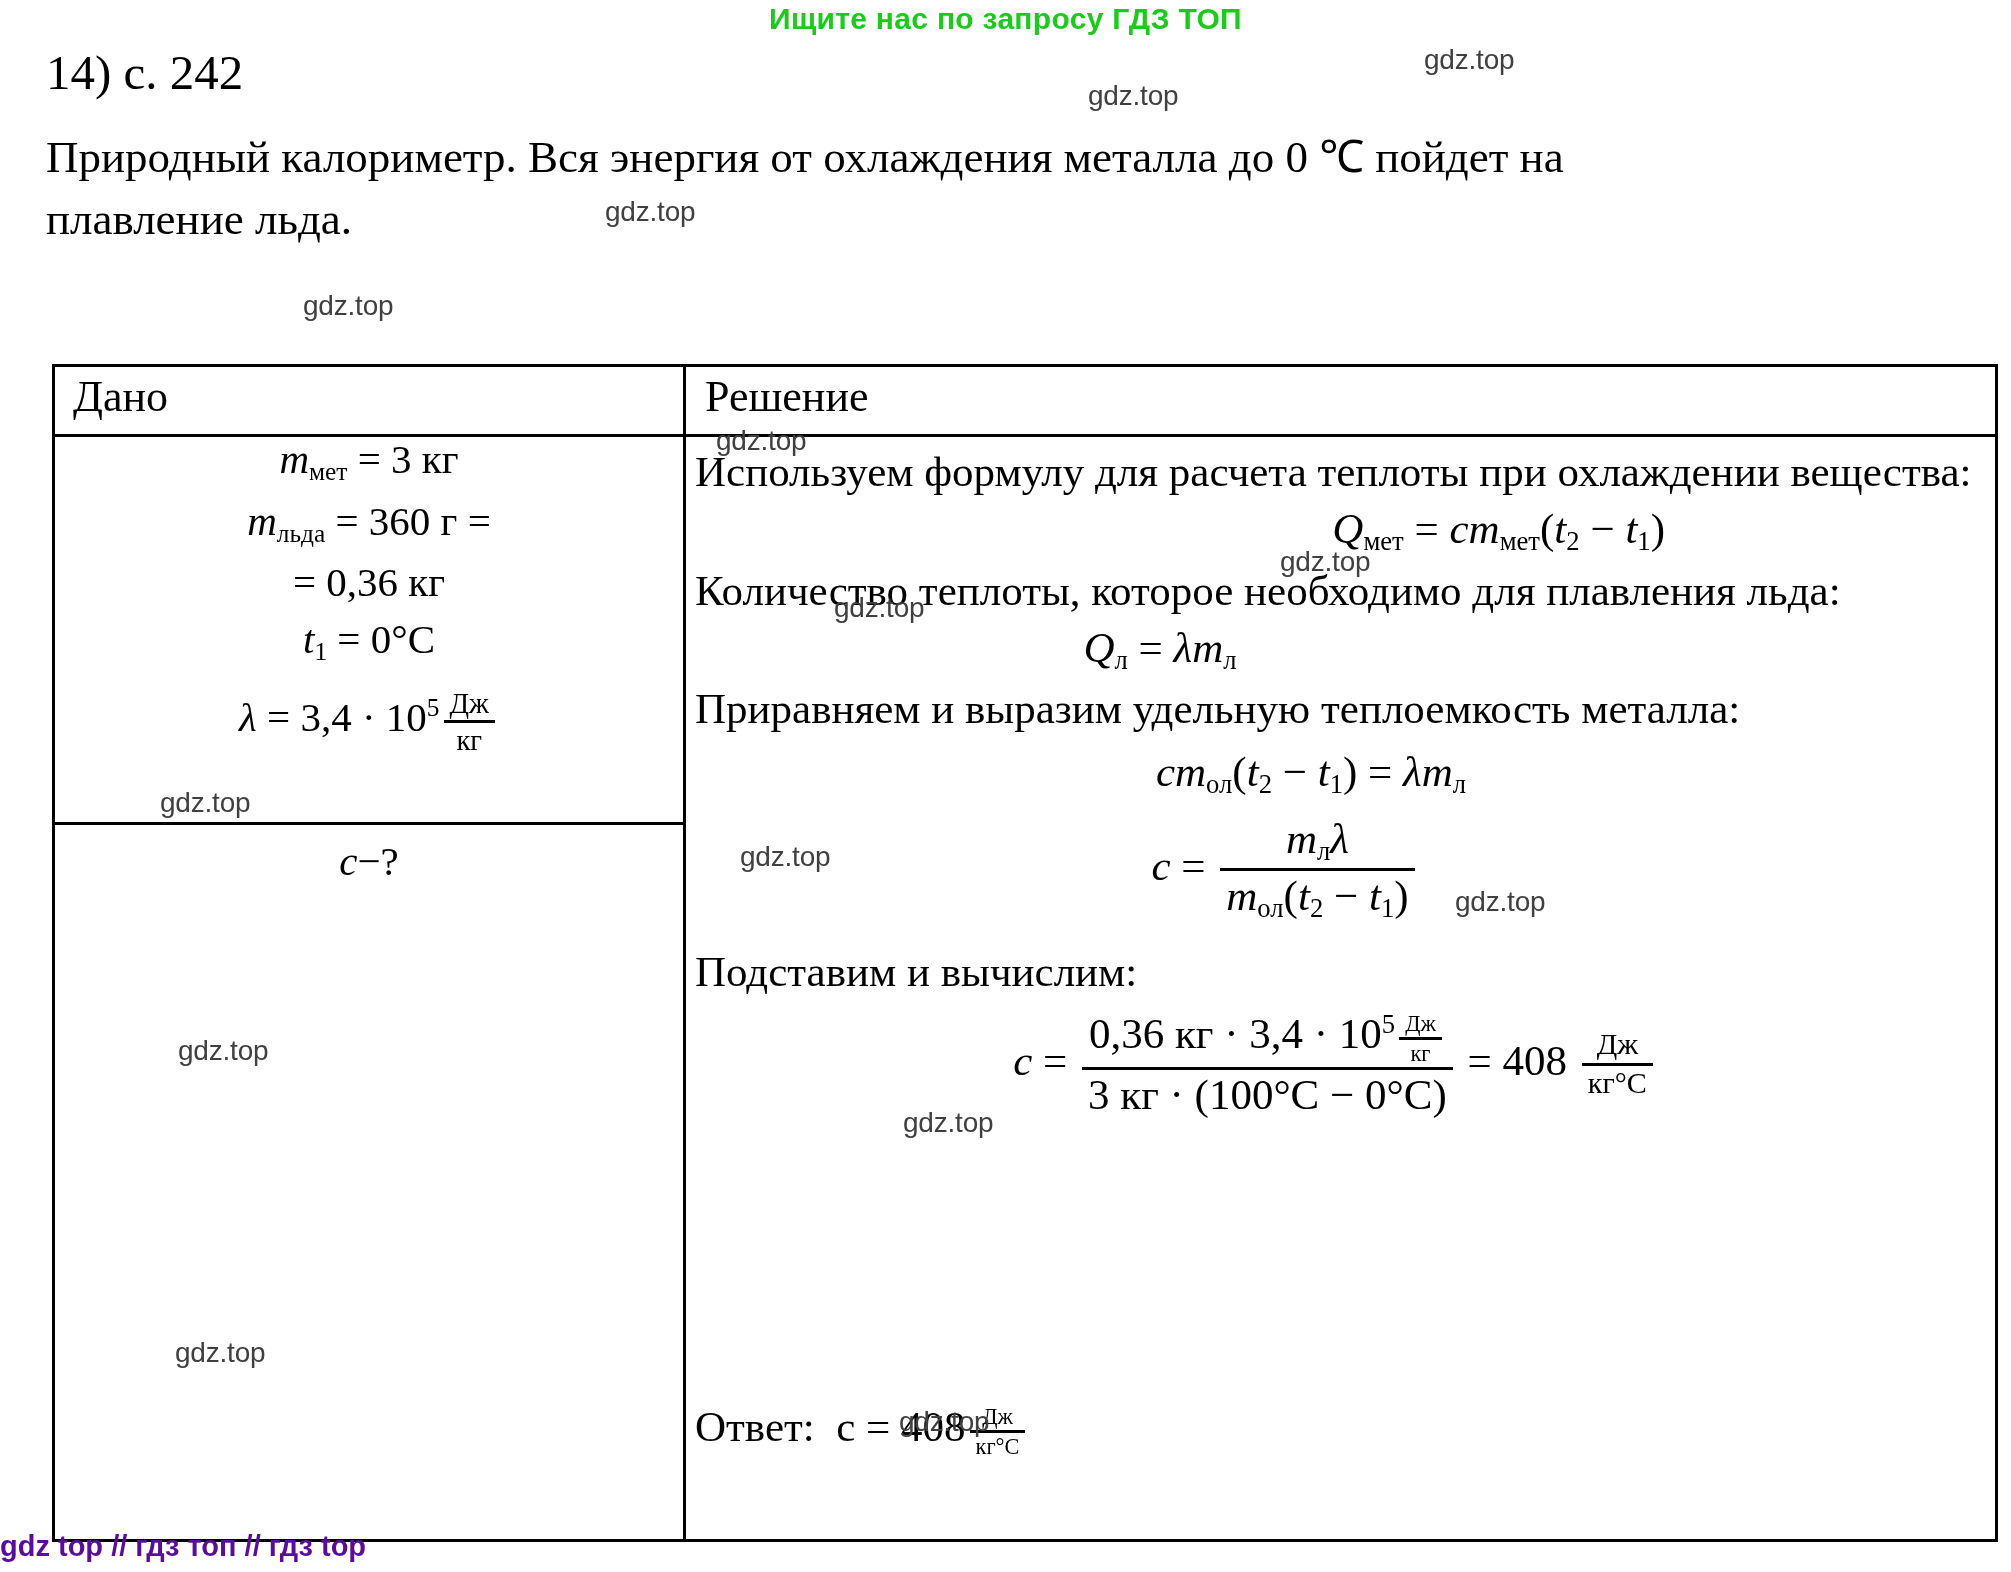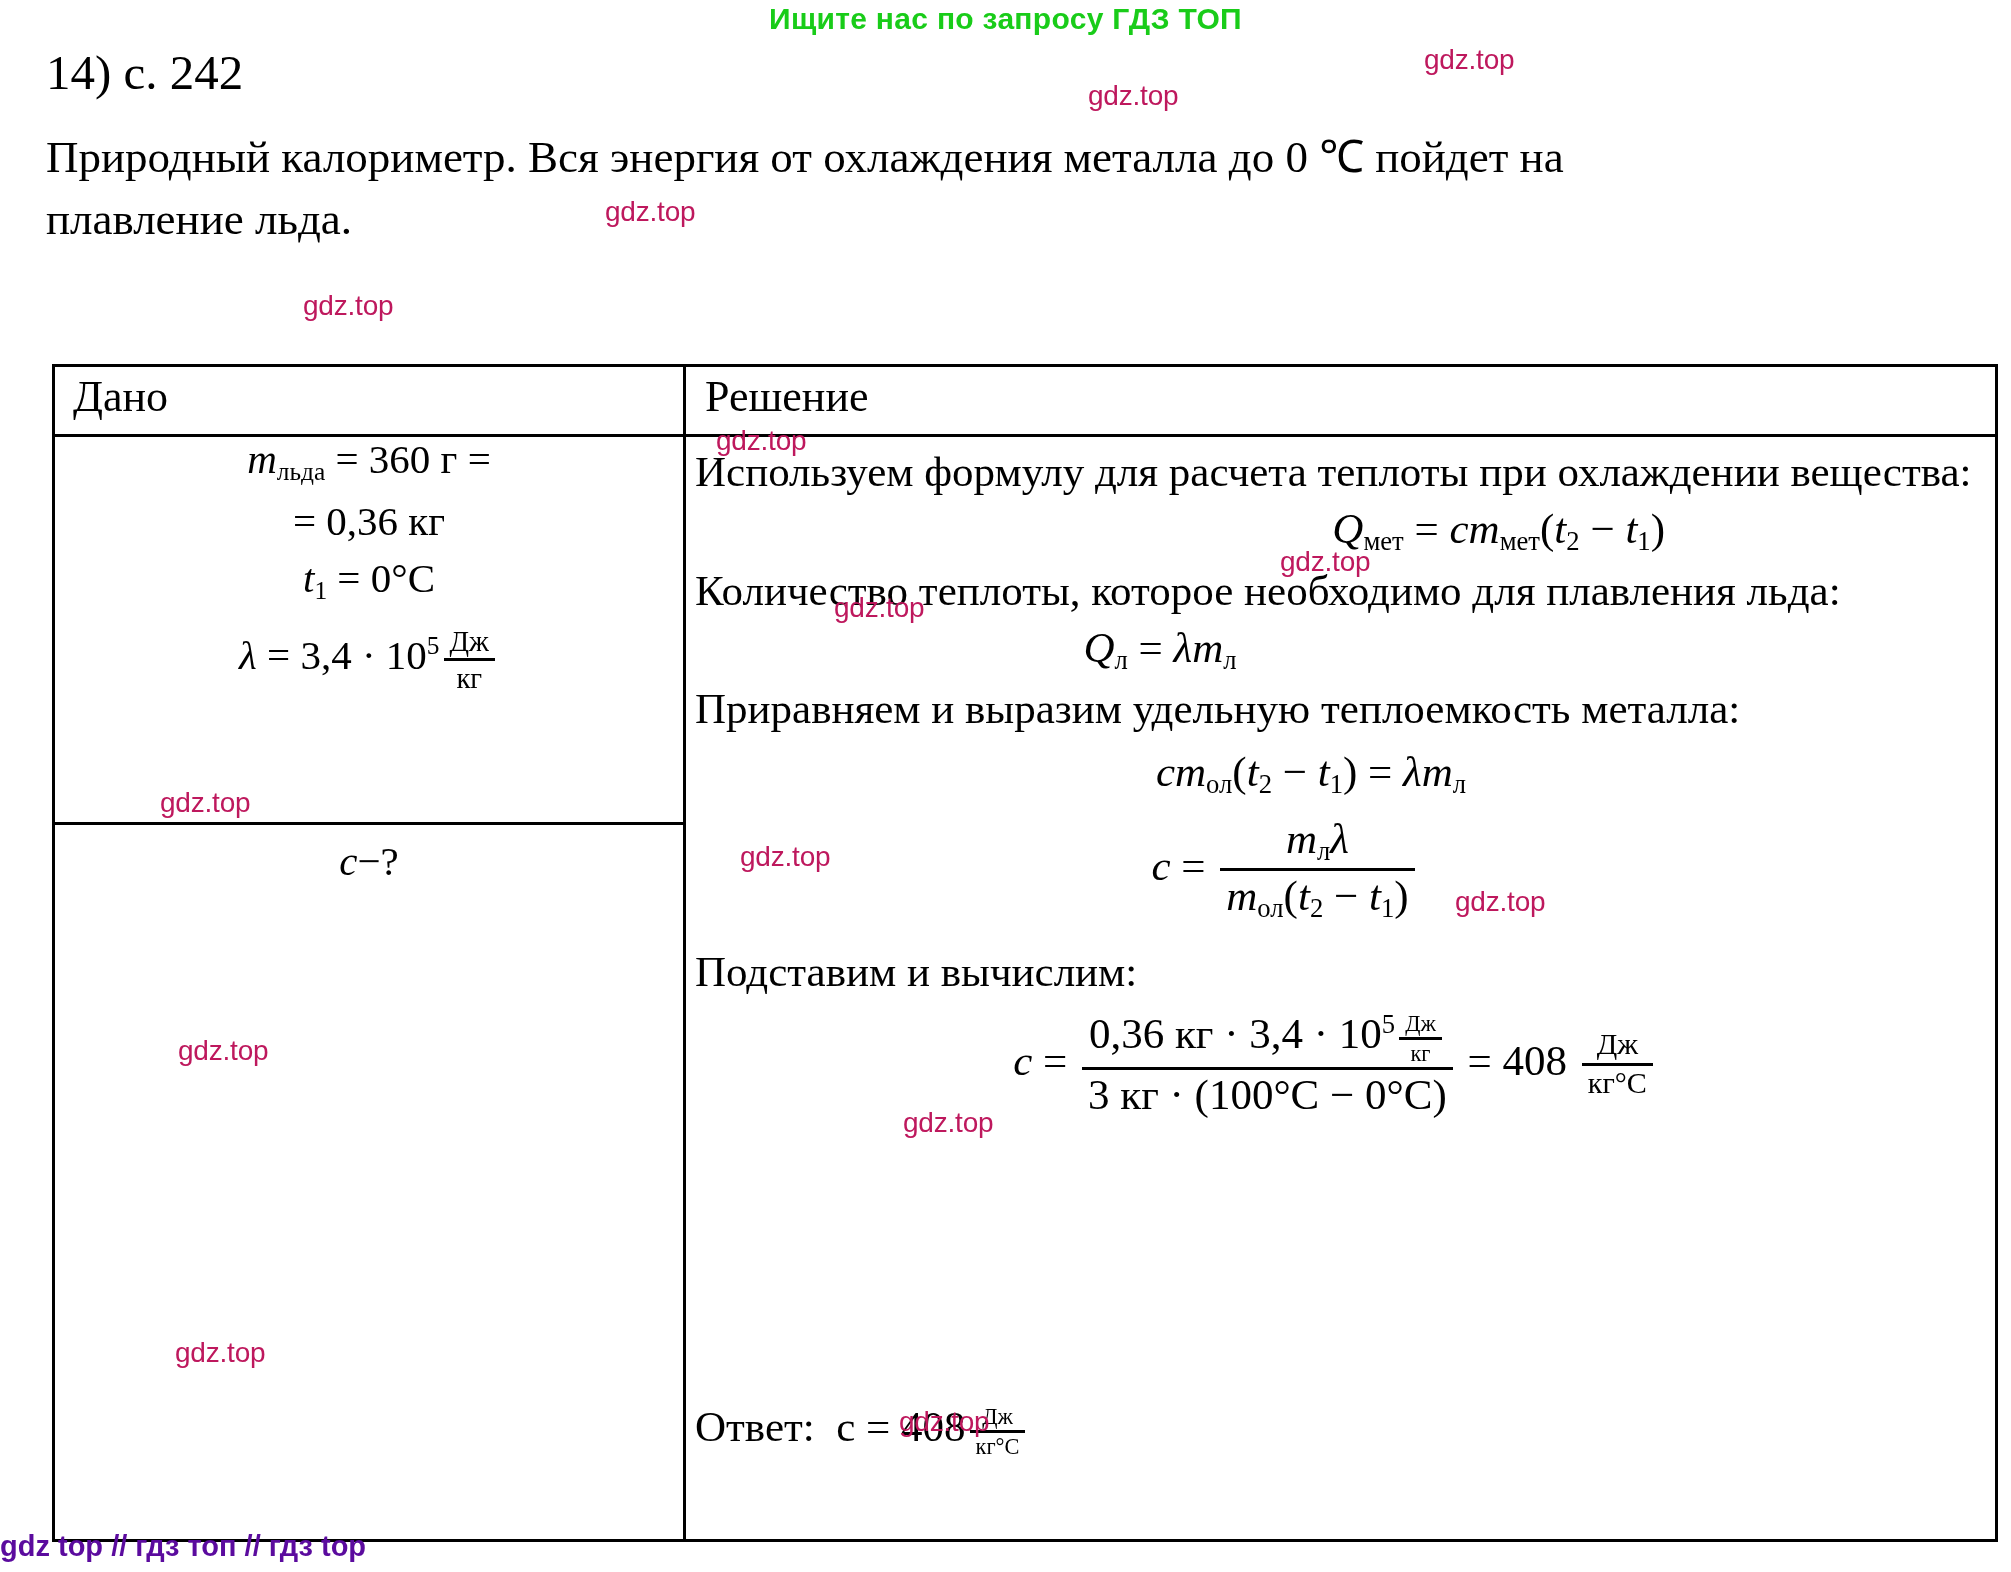--- a/index.html
+++ b/index.html
@@ -14,21 +14,21 @@
     font-family: "Liberation Serif", serif;
     color: #000000;
     overflow: hidden;
   }
 
   
   .wm {
     position: absolute;
     font-family: "Liberation Sans", sans-serif;
     font-size: 28px;
-    color: #be185d;
+    color: #404040;
     white-space: nowrap;
     letter-spacing: -0.2px;
   }
 
   
   .banner {
     position: absolute;
     top: 2px;
     left: 0;
     width: 2011px;
@@ -218,20 +218,23 @@
 <div class="tbl">
   <div class="vline"></div>
   <div class="hline-head"></div>
   <div class="hline-given"></div>
 
   <div class="cell-head-given">Дано</div>
   <div class="cell-head-solution">Решение</div>
 
   <div class="given-body">
 
+    <div class="given-line">
+      <span class="mi">m</span><span class="sub">мет</span> = 3&nbsp;кг
+    </div>
 
     <div class="given-line">
       <span class="mi">m</span><span class="sub">льда</span> = 360&nbsp;г =
     </div>
 
     <div class="given-line">
       = 0,36&nbsp;кг
     </div>
 
     <div class="given-line">

